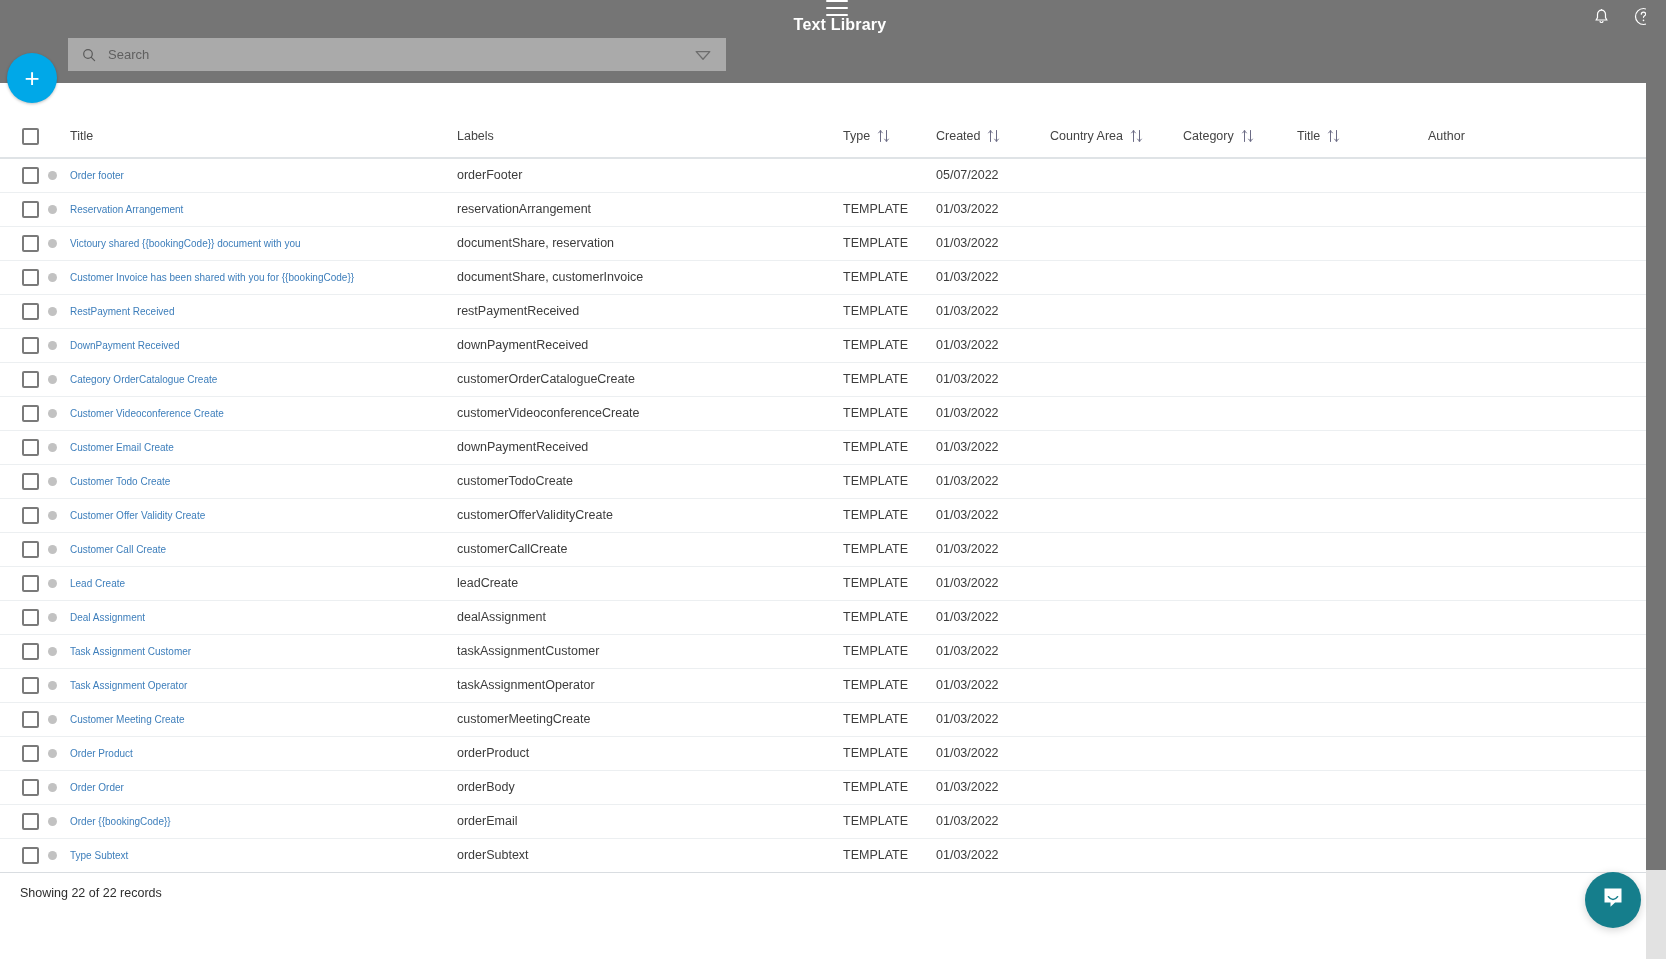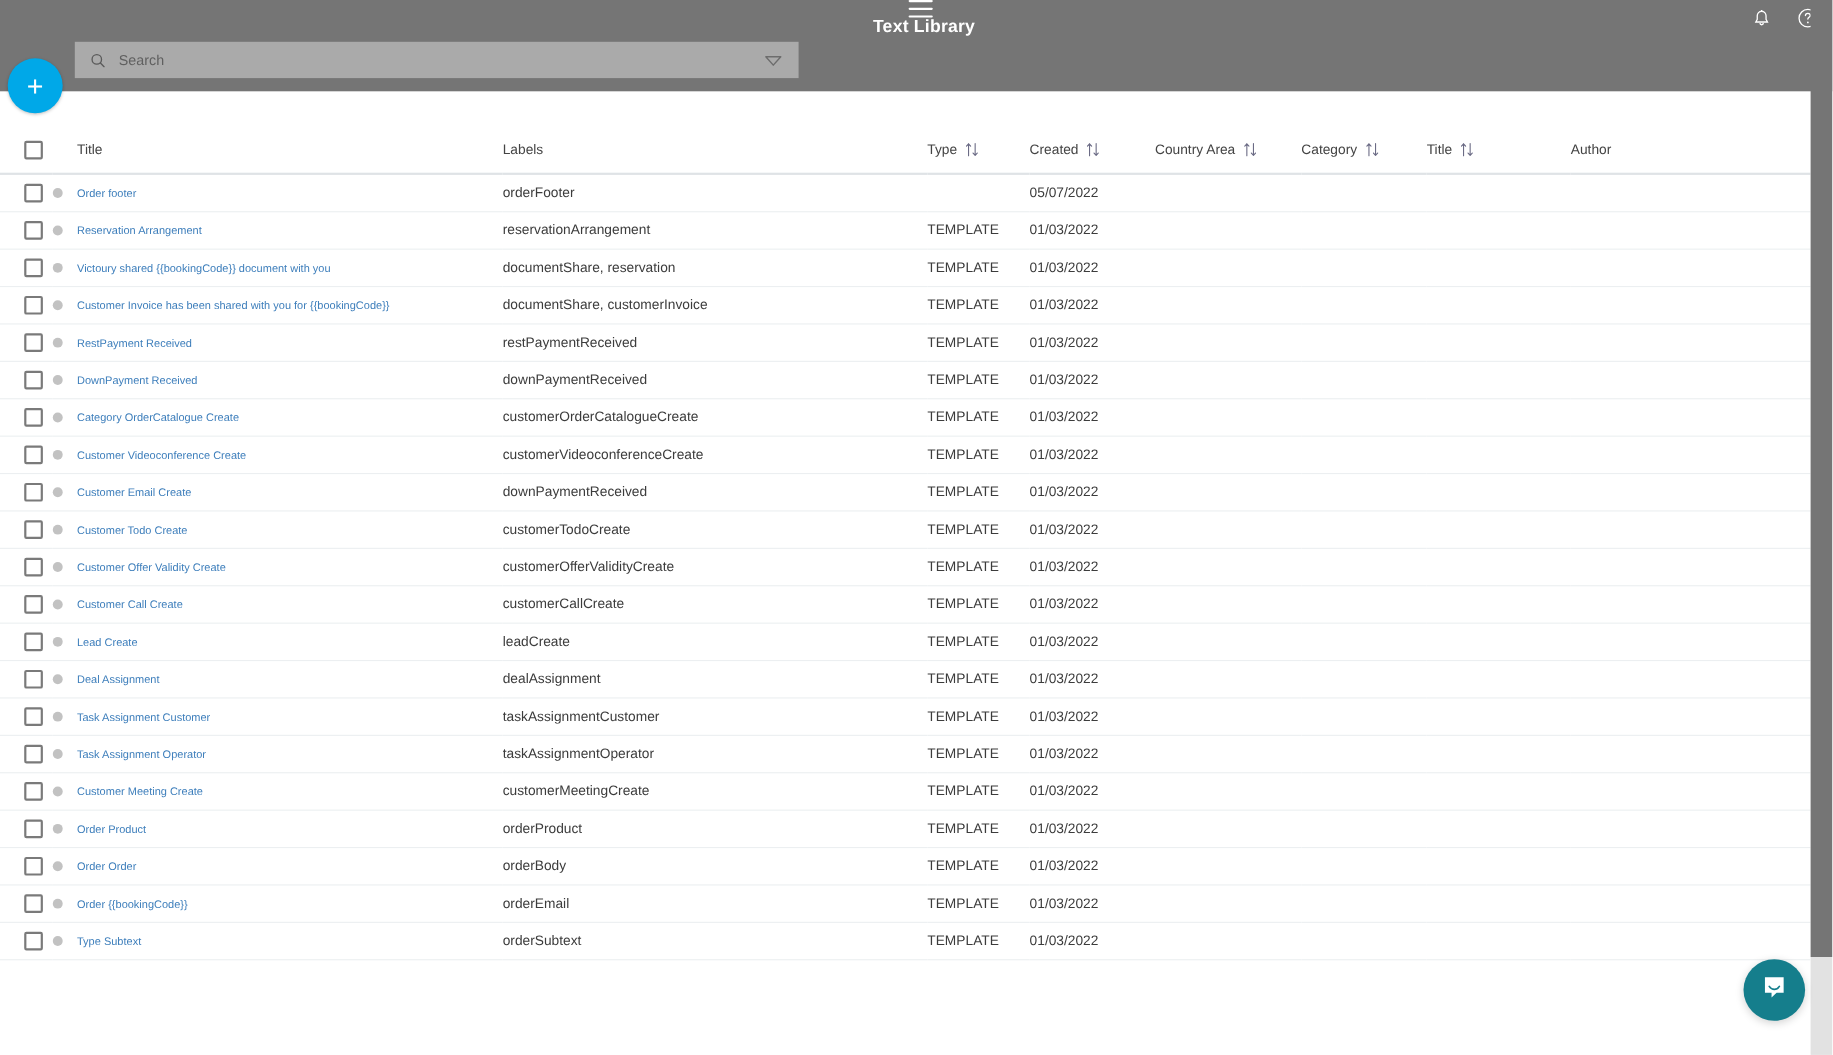--- a/index.html
+++ b/index.html
@@ -940,20 +940,23 @@
               <span class="cell-text"></span>
             </td>
             <td class="c-author">
               <span class="cell-text"></span>
             </td>
           </tr>
         </tbody>
     </table>
   </div>
 
+  <div class="footer">
+    <div class="footer-text">Showing 22 of 22 records</div>
+  </div>
 
   <div class="chat-fab">
     <span>
       <svg width="28" height="28" viewBox="0 0 28 28" fill="none">
         <path d="M5.5 4.5h17v14h-6.4l-4.6 4.3v-4.3H5.5z" fill="#ffffff"></path>
         <path d="M9.4 12.7c1.2 1.8 2.7 2.7 4.6 2.7s3.4-.9 4.6-2.7" stroke="#157E8C" stroke-width="1.5" stroke-linecap="round" fill="none"></path>
       </svg>
     </span>
   </div>
 

